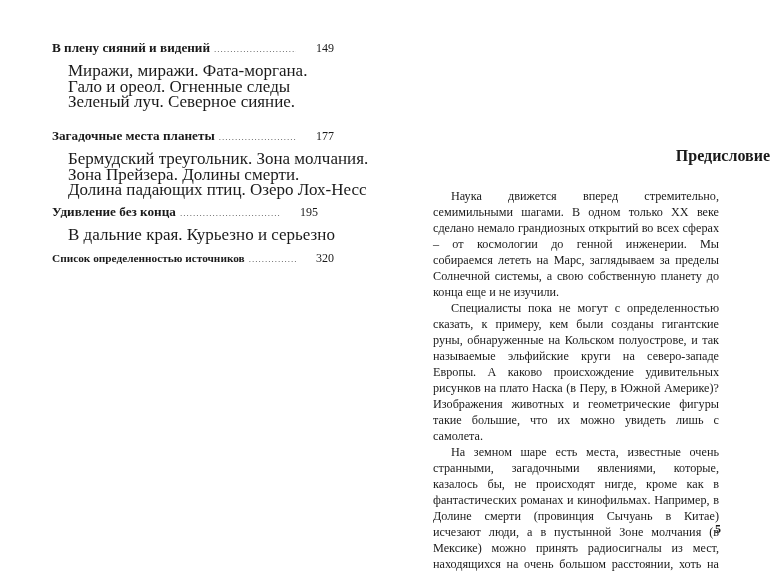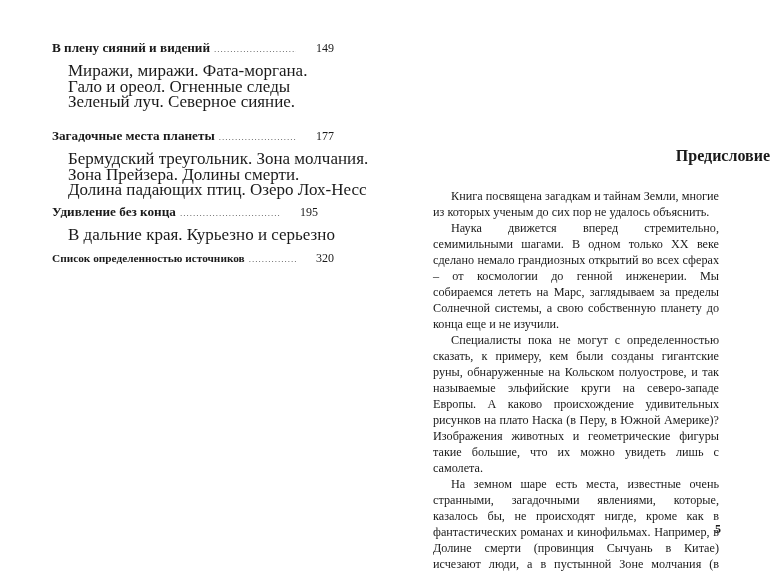--- a/index.html
+++ b/index.html
@@ -85,19 +85,18 @@
         <span class="pg">320</span>
       </div>
     </div>
 
   </div>
 </div>
 
 <div class="page page-right">
   <div class="preface-title">Предисловие</div>
   <div class="preface-body">
-    <p>Книга посвящена загадкам и тайнам Земли, многие из которых ученым до сих пор не удалось объяснить.</p>
     <p>Наука движется вперед стремительно, семимильными шагами. В одном только XX веке сделано немало грандиозных открытий во всех сферах – от космологии до генной инженерии. Мы собираемся лететь на Марс, заглядываем за пределы Солнечной системы, а свою собственную планету до конца еще и не изучили.</p>
     <p>Специалисты пока не могут с определенностью сказать, к примеру, кем были созданы гигантские руны, обнаруженные на Кольском полуострове, и так называемые эльфийские круги на северо-западе Европы. А каково происхождение удивительных рисунков на плато Наска (в Перу, в Южной Америке)? Изображения животных и геометрические фигуры такие большие, что их можно увидеть лишь с самолета.</p>
     <p>На земном шаре есть места, известные очень странными, загадочными явлениями, которые, казалось бы, не происходят нигде, кроме как в фантастических романах и кинофильмах. Например, в Долине смерти (провинция Сычуань в Китае) исчезают люди, а в пустынной Зоне молчания (в Мексике) можно принять радиосигналы из мест, находящихся на очень большом расстоянии, хоть на другой стороне планеты, – из Японии или Австралии.</p>
   </div>
   <div class="page-number">5</div>
 </div>
 
 </body></html>

